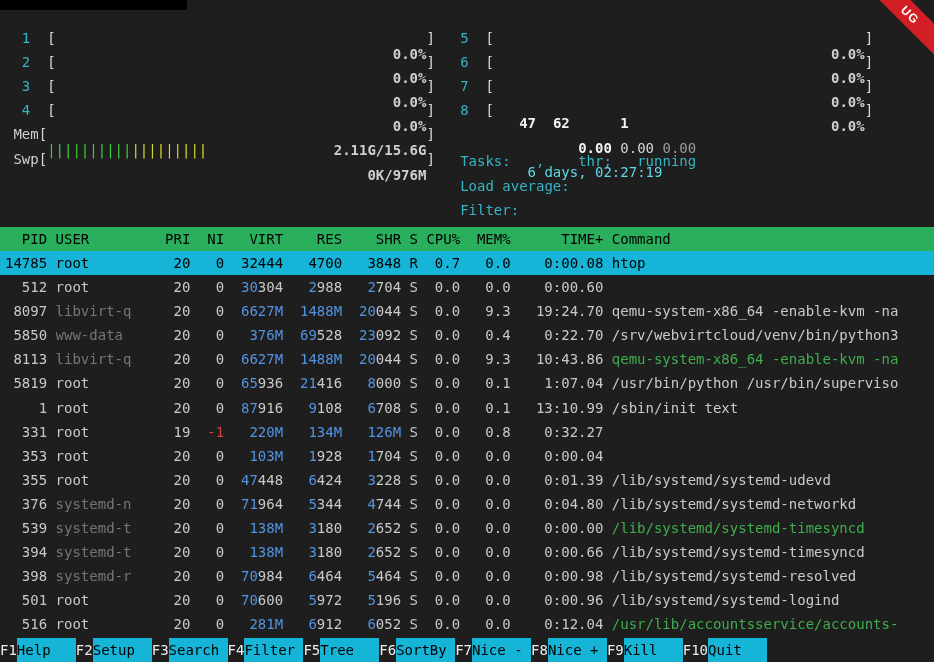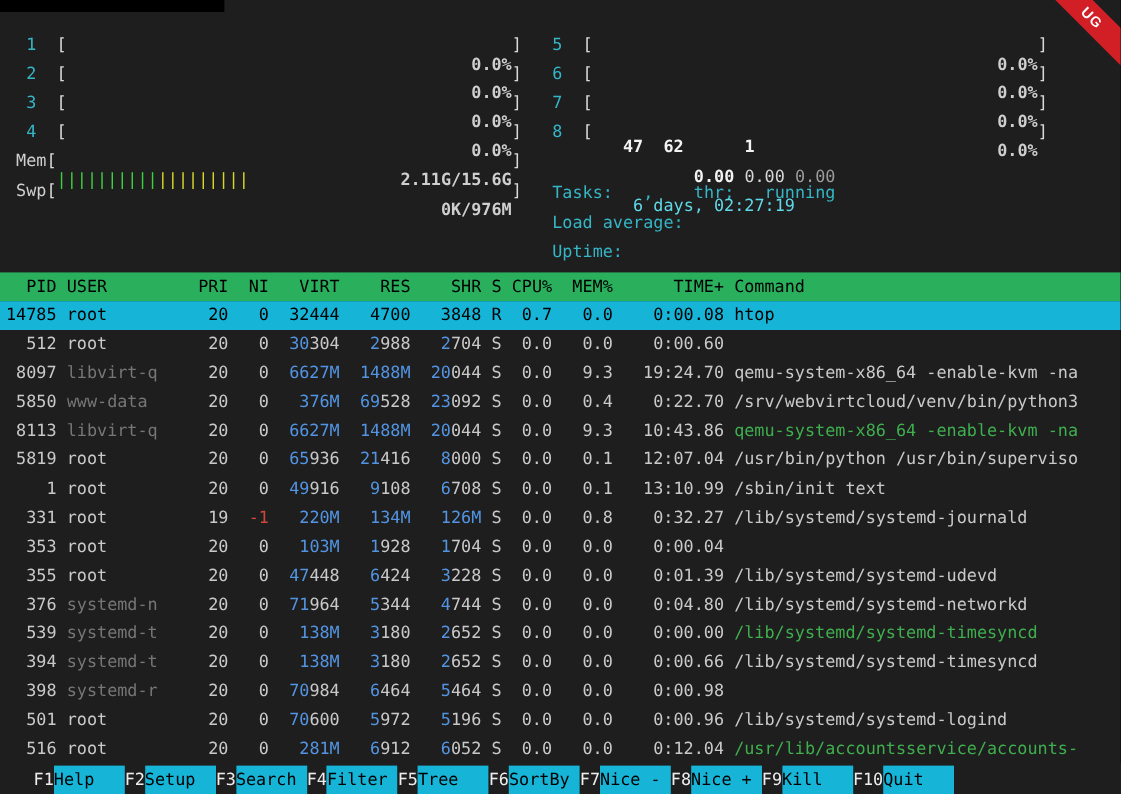--- a/index.html
+++ b/index.html
@@ -65,21 +65,21 @@
   .col-cpu{ width:5ch; }
   .col-mem{ width:6ch; }
   .col-time{ width:11ch; }
   .col-cmd{ flex:1; margin-left:1ch; }
 
   .phdr{ background:var(--hdrbg); color:#000; }
   .phdr .c{ color:#000; }
   .prow.sel{ background:var(--selbg); }
   .prow.sel .c, .prow.sel .c span{ color:#000 !important; font-weight:normal; }
 
-  .fnbar{ position:absolute; left:0; bottom:0; width:100%; height:var(--lh); line-height:var(--lh); display:flex;padding-left:28px; }
+  .fnbar{ position:absolute; left:0; bottom:0; width:100%; height:var(--lh); line-height:var(--lh); display:flex; }
   .fnitem{ display:inline-flex; }
   .fnkey{ color:#ededed; white-space:pre; }
   .fnlabel{ background:var(--selbg); color:#000; width:7ch; white-space:pre; overflow:hidden; }
 </style>
 </head>
 <body>
 
 <div class="term">
   <div class="topbar">
     <div class="topbar-black"></div>
@@ -193,21 +193,21 @@
         <span class="rpart">
           <span class="cy">Load average: </span>
           <span class="bw">0.00 </span>
           <span class="wt">0.00 </span>
           <span class="gy">0.00</span>
         </span>
       </div>
       <div class="line">
         <span class="lhalf"></span>
         <span class="rpart">
-          <span class="cy">Uptime: </span>
+          <span class="cy">Filter: </span>
           <span class="bcy">6 days, 02:27:19</span>
         </span>
       </div>
     </div>
   <div class="line"></div>
   <div id="process-table">
       <div class="prow phdr">
         <span class="c col-pid r">PID</span>
         <span class="c col-user">USER</span>
         <span class="c col-pri r">PRI</span>
@@ -294,50 +294,49 @@
         <span class="c col-pid r">5819</span>
         <span class="c col-user">root</span>
         <span class="c col-pri r">20</span>
         <span class="c col-ni r">0</span>
         <span class="c col-virt r"><span class="blu">65</span><span>936</span></span>
         <span class="c col-res r"><span class="blu">21</span><span>416</span></span>
         <span class="c col-shr r"><span class="blu">8</span><span>000</span></span>
         <span class="c col-s r">S</span>
         <span class="c col-cpu r">0.0</span>
         <span class="c col-mem r">0.1</span>
-        <span class="c col-time r">12:07.04</span>
+        <span class="c col-time r">1:07.04</span>
         <span class="c col-cmd">/usr/bin/python /usr/bin/superviso</span>
       </div>
       <div class="prow">
         <span class="c col-pid r">1</span>
         <span class="c col-user">root</span>
         <span class="c col-pri r">20</span>
         <span class="c col-ni r">0</span>
-        <span class="c col-virt r"><span class="blu">49</span><span>916</span></span>
+        <span class="c col-virt r"><span class="blu">87</span><span>916</span></span>
         <span class="c col-res r"><span class="blu">9</span><span>108</span></span>
         <span class="c col-shr r"><span class="blu">6</span><span>708</span></span>
         <span class="c col-s r">S</span>
         <span class="c col-cpu r">0.0</span>
         <span class="c col-mem r">0.1</span>
         <span class="c col-time r">13:10.99</span>
         <span class="c col-cmd">/sbin/init text</span>
       </div>
       <div class="prow">
         <span class="c col-pid r">331</span>
         <span class="c col-user">root</span>
         <span class="c col-pri r">19</span>
         <span class="c col-ni r red">-1</span>
         <span class="c col-virt r"><span class="blu">220M</span></span>
         <span class="c col-res r"><span class="blu">134M</span></span>
         <span class="c col-shr r"><span class="blu">126M</span></span>
         <span class="c col-s r">S</span>
         <span class="c col-cpu r">0.0</span>
         <span class="c col-mem r">0.8</span>
         <span class="c col-time r">0:32.27</span>
-        <span class="c col-cmd">/lib/systemd/systemd-journald</span>
       </div>
       <div class="prow">
         <span class="c col-pid r">353</span>
         <span class="c col-user">root</span>
         <span class="c col-pri r">20</span>
         <span class="c col-ni r">0</span>
         <span class="c col-virt r"><span class="blu">103M</span></span>
         <span class="c col-res r"><span class="blu">1</span><span>928</span></span>
         <span class="c col-shr r"><span class="blu">1</span><span>704</span></span>
         <span class="c col-s r">S</span>
@@ -406,20 +405,21 @@
         <span class="c col-user dim">systemd-r</span>
         <span class="c col-pri r">20</span>
         <span class="c col-ni r">0</span>
         <span class="c col-virt r"><span class="blu">70</span><span>984</span></span>
         <span class="c col-res r"><span class="blu">6</span><span>464</span></span>
         <span class="c col-shr r"><span class="blu">5</span><span>464</span></span>
         <span class="c col-s r">S</span>
         <span class="c col-cpu r">0.0</span>
         <span class="c col-mem r">0.0</span>
         <span class="c col-time r">0:00.98</span>
+        <span class="c col-cmd">/lib/systemd/systemd-resolved</span>
       </div>
       <div class="prow">
         <span class="c col-pid r">501</span>
         <span class="c col-user">root</span>
         <span class="c col-pri r">20</span>
         <span class="c col-ni r">0</span>
         <span class="c col-virt r"><span class="blu">70</span><span>600</span></span>
         <span class="c col-res r"><span class="blu">5</span><span>972</span></span>
         <span class="c col-shr r"><span class="blu">5</span><span>196</span></span>
         <span class="c col-s r">S</span>

